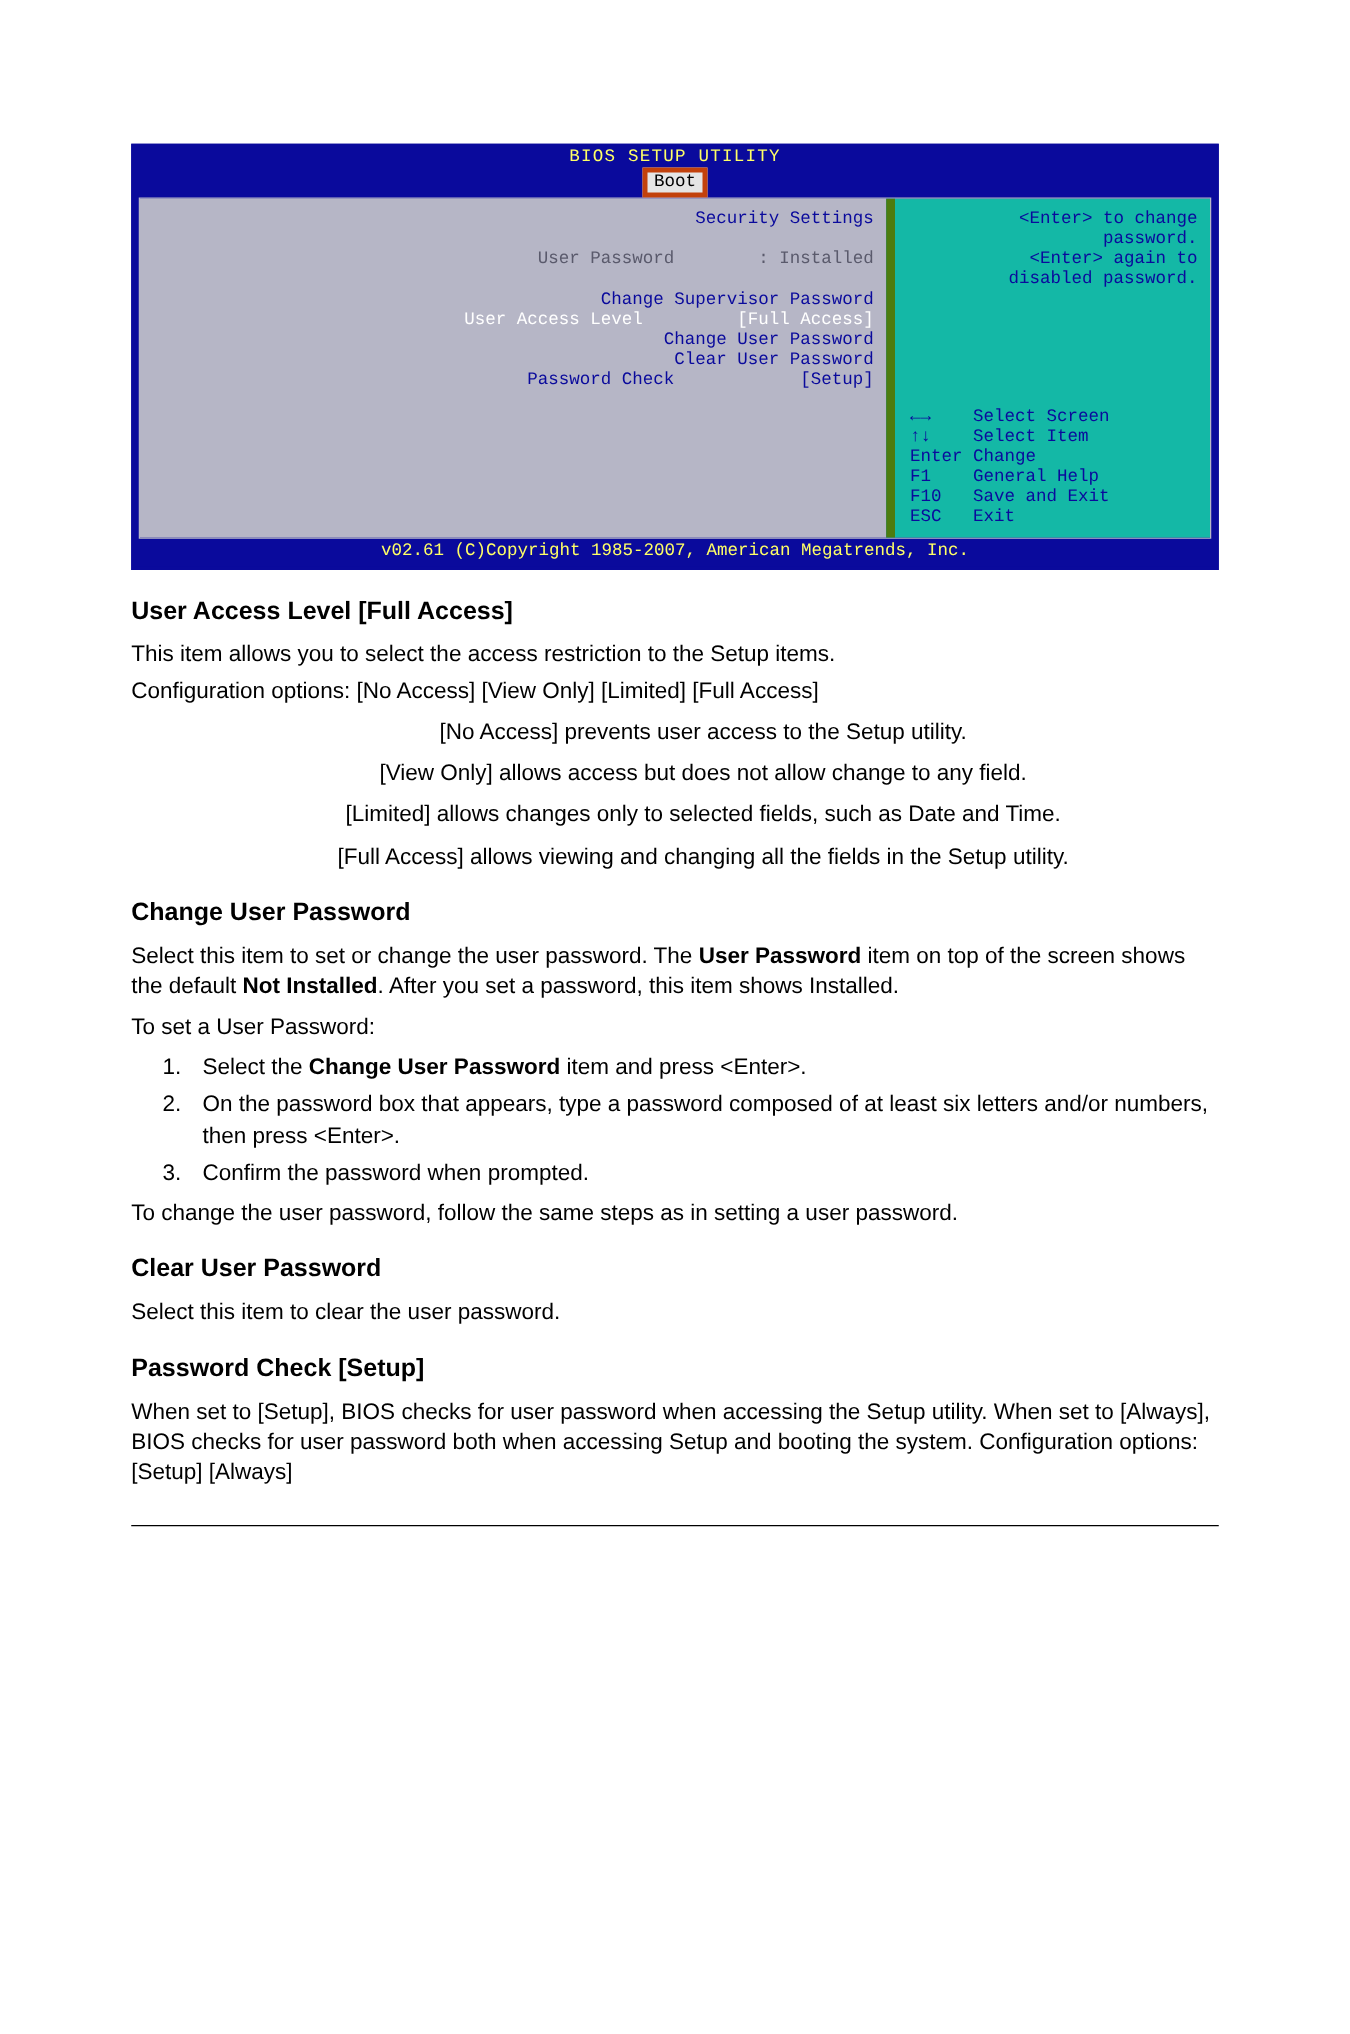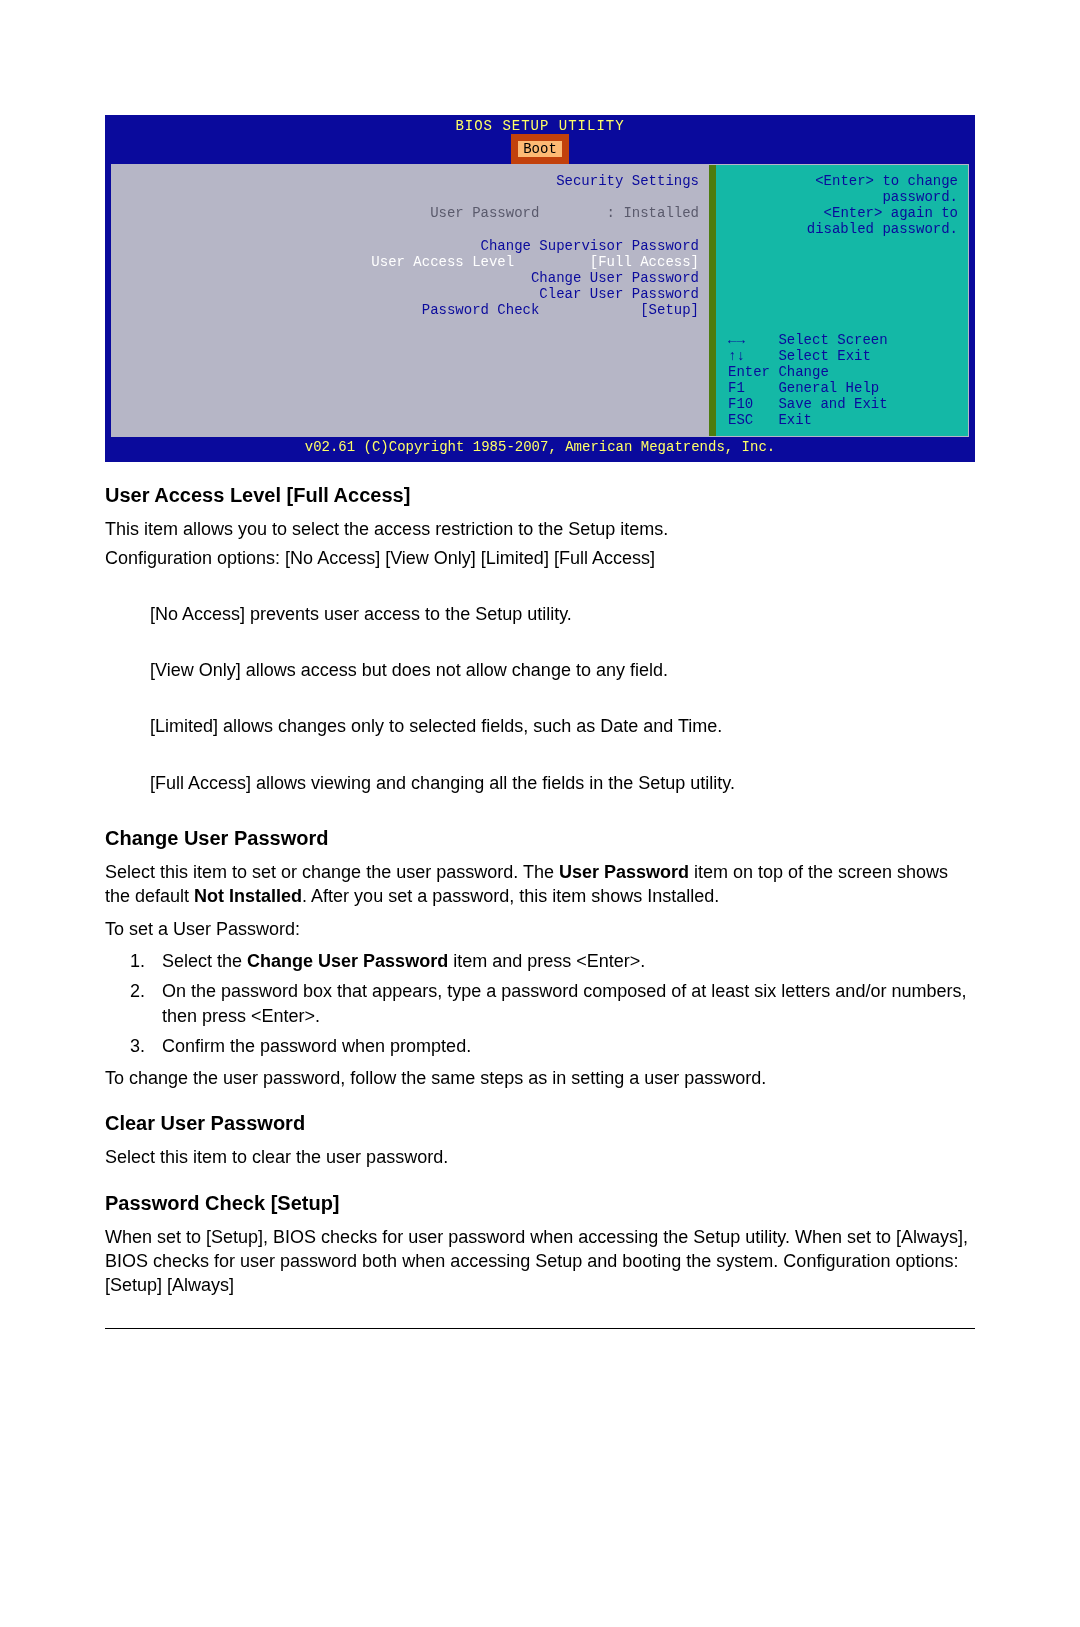--- a/index.html
+++ b/index.html
@@ -28,24 +28,24 @@
     text-align: center;
     padding: 0;
   }
   .bios-title {
     color: #ffff66;
     letter-spacing: 1px;
     display:inline-block;
   }
   .bios-tab {
     display: inline-block;
-    background: #fdba74;
+    background: #e5e5e5;
     color: #000;
     padding: 0 5px;
-    border:7px solid #c2410c;
+    border:4px solid #c2410c;
   }
   .bios-body {
     display: flex;
     border: 1px solid #b6b6c6;
     margin: 0 3px;
   }
   .bios-left {
     flex: 1;
     background: #b6b6c6;
     color: #0a0a9c;
@@ -72,21 +72,21 @@
     font-size: 14px;
   }
   .nav-key-row { white-space: pre; }
   h3.section {
     font-size: 20px;
     font-weight: bold;
     margin: 22px 0 10px 0;
   }
   p { margin: 8px 0; line-height: 1.35; }
   .indent-block { padding-left: 45px; }
-  .indent-block p { margin: 32px 0; }
+  .indent-block p { margin: 9px 0; text-align: center; }
   ol.steps { padding-left: 45px; margin: 8px 0; }
   ol.steps li { padding-left: 12px; margin: 6px 0; line-height:1.35; }
   hr.foot { margin-top: 30px; border: none; border-top: 1px solid #000; }
   .footer-row {
     display: flex;
     justify-content: space-between;
     font-size: 18px;
     margin-top: 6px;
   }
   b { font-weight: bold; }
@@ -117,21 +117,21 @@
       </div>
       <div class="bios-right">
         <div>
           <div class="bios-row">&lt;Enter&gt; to change</div>
           <div class="bios-row">password.</div>
           <div class="bios-row">&lt;Enter&gt; again to</div>
           <div class="bios-row">disabled password.</div>
         </div>
         <div>
           <div class="nav-key-row"><span class="arrow-lr"></span><span>    Select Screen</span></div>
-          <div class="nav-key-row"><span class="arrow-ud"></span><span>    Select Exit</span></div>
+          <div class="nav-key-row"><span class="arrow-ud"></span><span>    Select Item</span></div>
           <div class="nav-key-row">Enter Change</div>
           <div class="nav-key-row">F1    General Help</div>
           <div class="nav-key-row">F10   Save and Exit</div>
           <div class="nav-key-row">ESC   Exit</div>
         </div>
       </div>
     </div>
     <div class="bios-footer">v02.61 (C)Copyright 1985-2007, American Megatrends, Inc.</div>
   </div>
 

